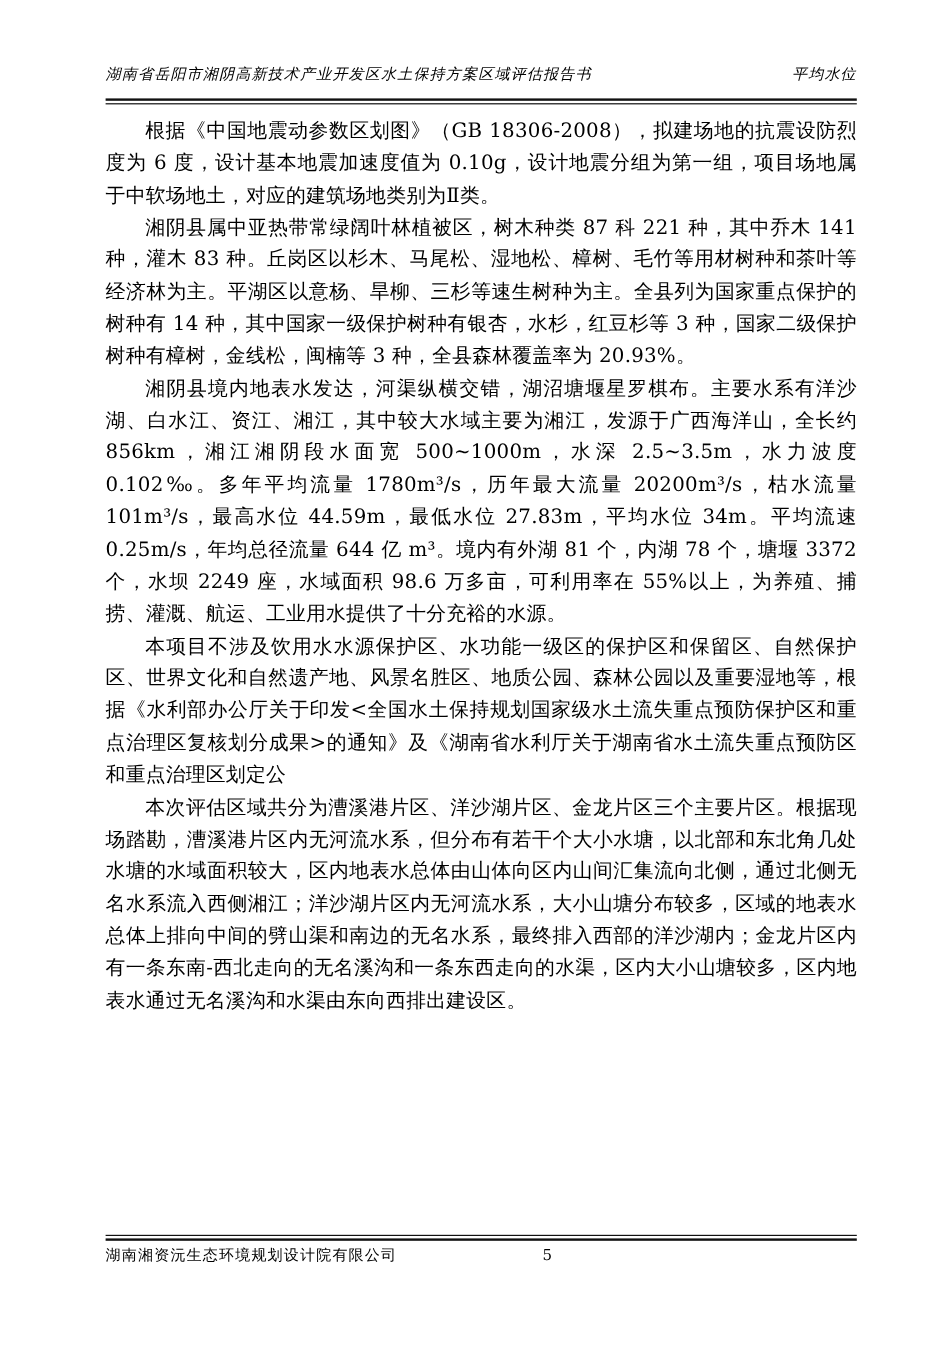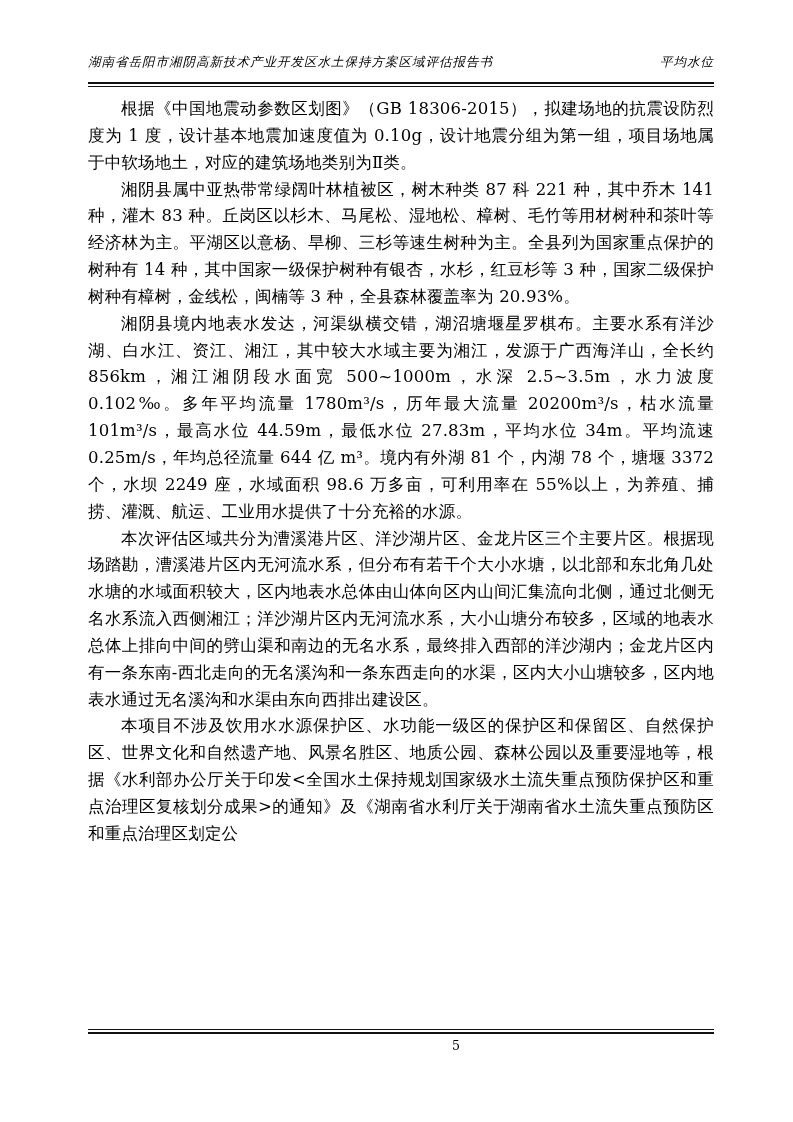--- a/index.html
+++ b/index.html
@@ -95,25 +95,26 @@
 
 <div class="page">
 
   <div class="header">
     <span class="header-title">湖南省岳阳市湘阴高新技术产业开发区水土保持方案区域评估报告书</span>
     <span class="header-section">平均水位</span>
   </div>
   <div class="header-rule"></div>
 
   <div class="body-text">
-    <p>根据《中国地震动参数区划图》（GB 18306-2015），拟建场地的抗震设防烈度为 1 度，设计基本地震加速度值为 0.10g，设计地震分组为第一组，项目场地属于中软场地土，对应的建筑场地类别为Ⅱ类。</p>
+    <p>根据《中国地震动参数区划图》（GB 18306-2008），拟建场地的抗震设防烈度为 6 度，设计基本地震加速度值为 0.10g，设计地震分组为第一组，项目场地属于中软场地土，对应的建筑场地类别为Ⅱ类。</p>
     <p>湘阴县属中亚热带常绿阔叶林植被区，树木种类 87 科 221 种，其中乔木 141 种，灌木 83 种。丘岗区以杉木、马尾松、湿地松、樟树、毛竹等用材树种和茶叶等经济林为主。平湖区以意杨、旱柳、三杉等速生树种为主。全县列为国家重点保护的树种有 14 种，其中国家一级保护树种有银杏，水杉，红豆杉等 3 种，国家二级保护树种有樟树，金线松，闽楠等 3 种，全县森林覆盖率为 20.93%。</p>
     <p>湘阴县境内地表水发达，河渠纵横交错，湖沼塘堰星罗棋布。主要水系有洋沙湖、白水江、资江、湘江，其中较大水域主要为湘江，发源于广西海洋山，全长约 856km，湘江湘阴段水面宽 500~1000m，水深 2.5~3.5m，水力波度 0.102‰。多年平均流量 1780m³/s，历年最大流量 20200m³/s，枯水流量 101m³/s，最高水位 44.59m，最低水位 27.83m，平均水位 34m。平均流速 0.25m/s，年均总径流量 644 亿 m³。境内有外湖 81 个，内湖 78 个，塘堰 3372 个，水坝 2249 座，水域面积 98.6 万多亩，可利用率在 55%以上，为养殖、捕捞、灌溉、航运、工业用水提供了十分充裕的水源。</p>
+    <p>本项目不涉及饮用水水源保护区、水功能一级区的保护区和保留区、自然保护区、世界文化和自然遗产地、风景名胜区、地质公园、森林公园以及重要湿地等，根据《水利部办公厅关于印发&lt;全国水土保持规划国家级水土流失重点预防保护区和重点治理区复核划分成果&gt;的通知》及《湖南省水利厅关于湖南省水土流失重点预防区和重点治理区划定公</p>
     <p>本次评估区域共分为漕溪港片区、洋沙湖片区、金龙片区三个主要片区。根据现场踏勘，漕溪港片区内无河流水系，但分布有若干个大小水塘，以北部和东北角几处水塘的水域面积较大，区内地表水总体由山体向区内山间汇集流向北侧，通过北侧无名水系流入西侧湘江；洋沙湖片区内无河流水系，大小山塘分布较多，区域的地表水总体上排向中间的劈山渠和南边的无名水系，最终排入西部的洋沙湖内；金龙片区内有一条东南-西北走向的无名溪沟和一条东西走向的水渠，区内大小山塘较多，区内地表水通过无名溪沟和水渠由东向西排出建设区。</p>
-    <p>本项目不涉及饮用水水源保护区、水功能一级区的保护区和保留区、自然保护区、世界文化和自然遗产地、风景名胜区、地质公园、森林公园以及重要湿地等，根据《水利部办公厅关于印发&lt;全国水土保持规划国家级水土流失重点预防保护区和重点治理区复核划分成果&gt;的通知》及《湖南省水利厅关于湖南省水土流失重点预防区和重点治理区划定公</p>
   </div>
 
   <div class="footer-rule"></div>
   <div class="footer">
+    <span class="footer-company">湖南湘资沅生态环境规划设计院有限公司</span>
     <span class="footer-page-number">5</span>
   </div>
 
 </div>
 
 </body></html>

